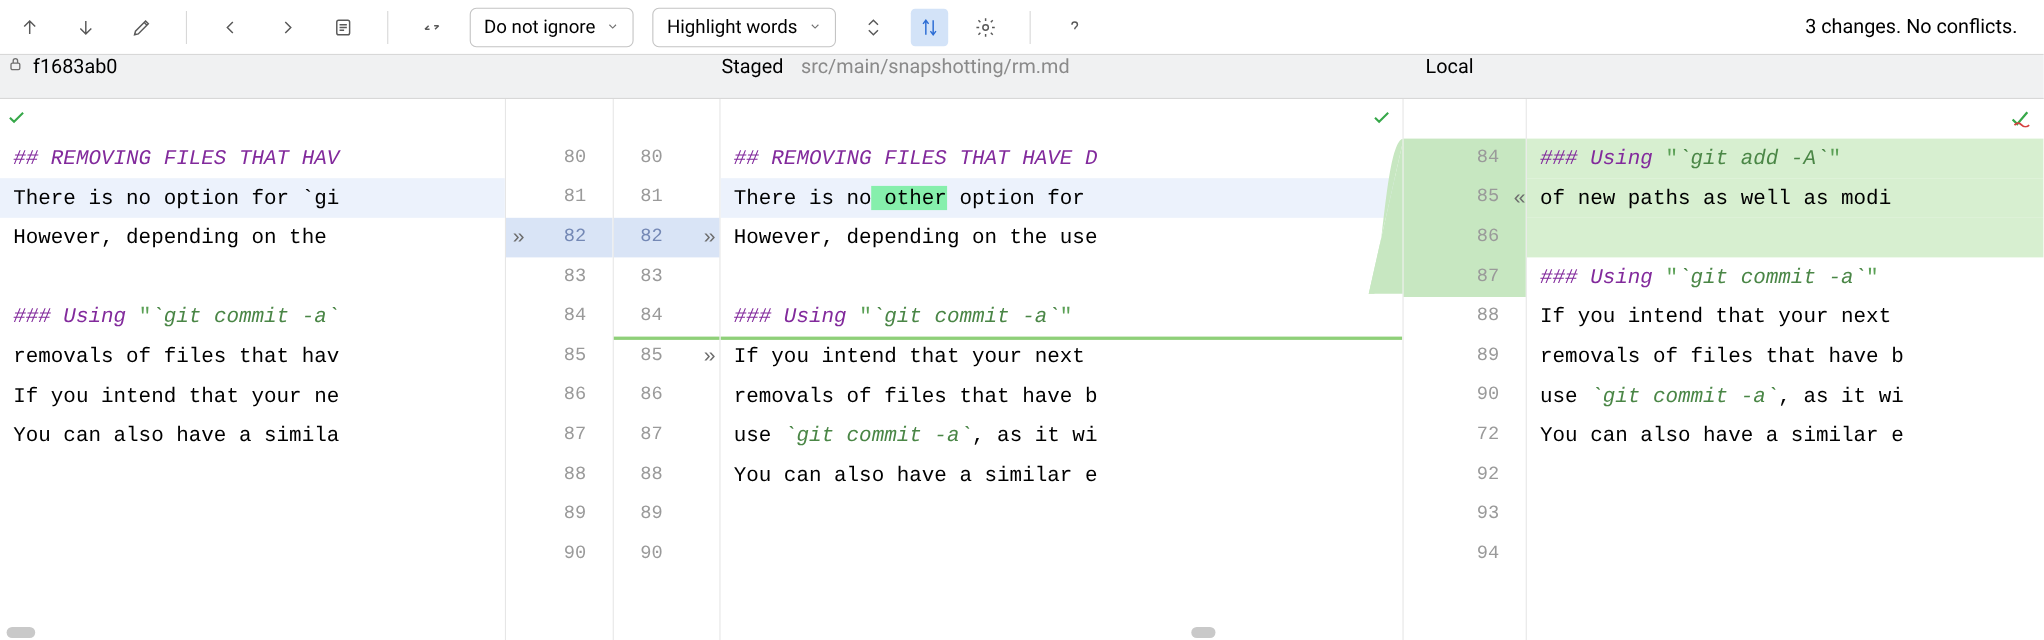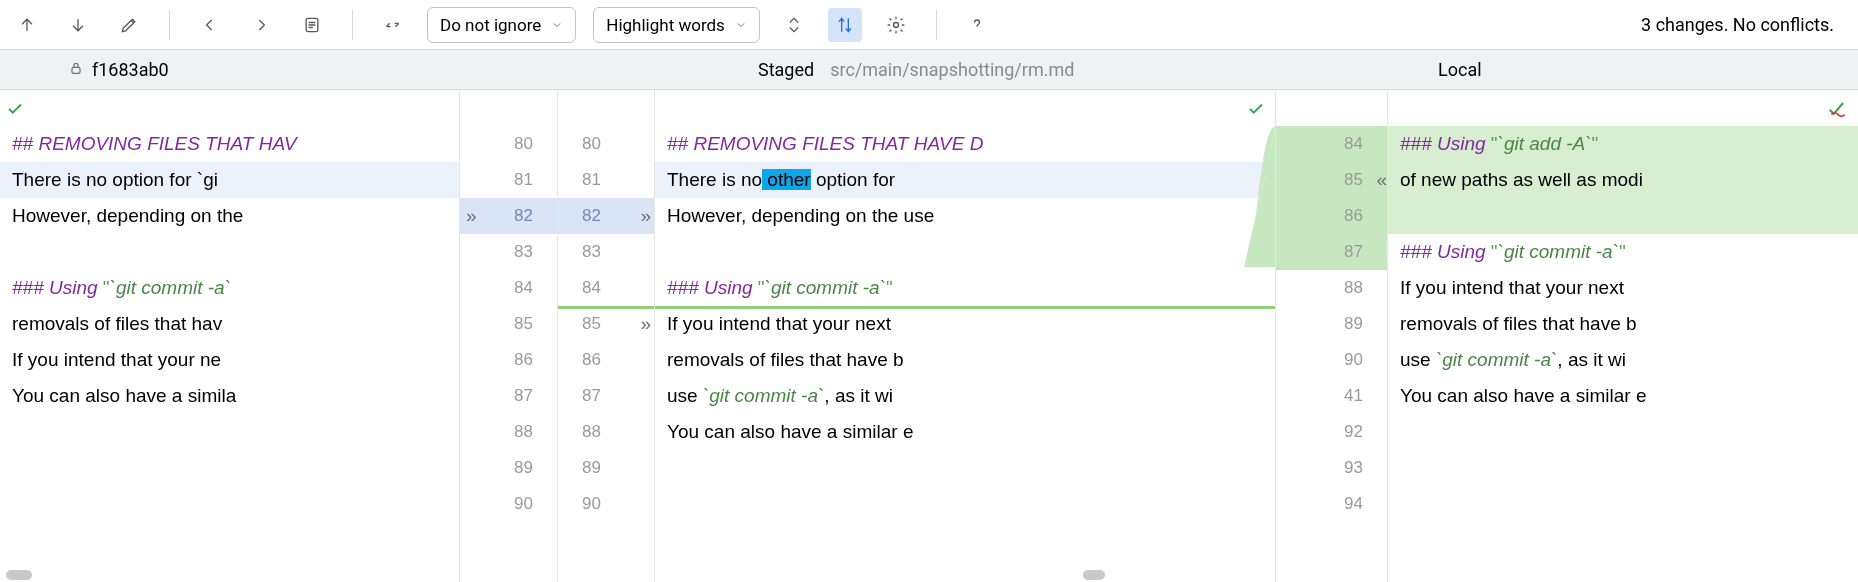--- a/index.html
+++ b/index.html
@@ -38,33 +38,33 @@
   .dropdown .chev { color:#707070; }
   .toolbar .spacer { flex:1; }
   .summary { font-size:18px; color:#000; padding-right:14px; white-space:nowrap; }
 
   
   .titlebar {
     height:40px; background:#f0f1f2; border-bottom:1px solid #d8d8d8;
     display:flex; align-items:stretch;
     font-size:18px;
   }
-  .titlebar .seg { display:flex; align-items:center; gap:8px; padding:0 28px; color:#000;margin-left:40px; }
+  .titlebar .seg { display:flex; gap:8px; padding:0 6px; color:#000; }
   .titlebar .path { color:#8a8a8a; margin-left:8px; }
   .lock-ic { color:#6e6e6e; }
   .titlebar .seg-left { width: 650px; }
   .titlebar .seg-mid  { width: 640px; }
   .titlebar .seg-right{ flex:1; }
 
   
   .diff {
     position:relative;
     height: calc(100% - 90px);
     display:flex;
-    font-family: Liberation Sans, sans-serif;
+    font-family: Liberation Mono, monospace;
     font-size:19px;
     line-height:36px;
     overflow:hidden;
   }
   .pane {
     position:relative;
     overflow:hidden;
     white-space:nowrap;
   }
   .pane.code1 { width: 459px; }
@@ -87,21 +87,21 @@
   .gline .chev-l { position:absolute; right:0px; top:0; color:#6e6e6e; font-size:19px; line-height:36px;}
 
   .cline { height:36px; padding:0 0 0 12px; overflow:hidden; text-overflow:clip; }
   .cline.hl-blue  { background:#ecf2fc; }
   .cline.hl-green { background:#d7efd0; }
 
   .md-h2 { color:#822a9c; font-style:italic; }
   .md-h3 { color:#822a9c; font-style:italic; }
   .md-quote { color:#5aa055; }
   .md-code { color:#4a8646; font-style:italic; }
-  .word-diff { background:#0ea5e9;margin-top:31px; }
+  .word-diff { background:#86efac;margin-top:31px; }
 
   
   .wedge {
     position:absolute; right:-1px; top:36px; width:40px; height:141px; z-index:2;
   }
   .green-sep {
     position:absolute; left:0; right:0; height:3px; background:#8fd079; top:216px;
   }
   .gutter3 .green-block {
     position:absolute; left:0; right:0; top:36px; height:144px; background:#c7e7c1;
@@ -308,21 +308,21 @@
   <div class="gutter3">
     <div class="green-block"></div>
     <div class="gline"></div>
     <div class="gline">84</div>
     <div class="gline" style="position:relative"><span>85</span><span class="chev-l">«</span></div>
     <div class="gline" style="position:relative">86</div>
     <div class="gline" style="position:relative">87</div>
     <div class="gline" style="position:relative">88</div>
     <div class="gline">89</div>
     <div class="gline">90</div>
-    <div class="gline">41</div>
+    <div class="gline">72</div>
     <div class="gline">92</div>
     <div class="gline">93</div>
     <div class="gline">94</div>
   </div>
 
   <div class="pane code3">
     <span class="error-mark">
       <svg viewBox="0 0 24 20">
           <path d="M2 12l5 5L18 4" fill="none" stroke="#37a84a" stroke-width="2.5"></path>
           <path d="M4 18 q4 -4 8 0 q4 4 8 0" fill="none" stroke="#d64040" stroke-width="2"></path>

